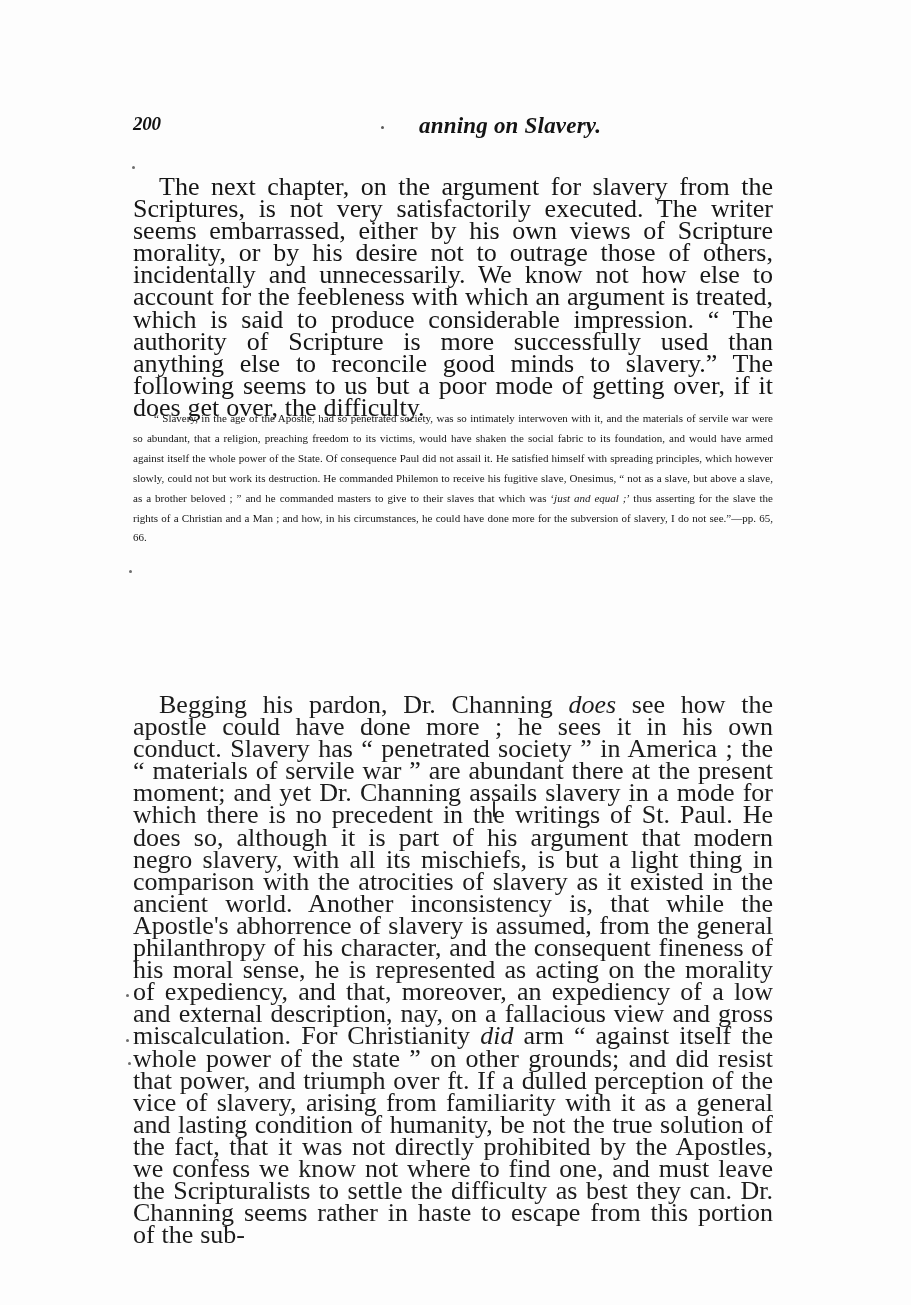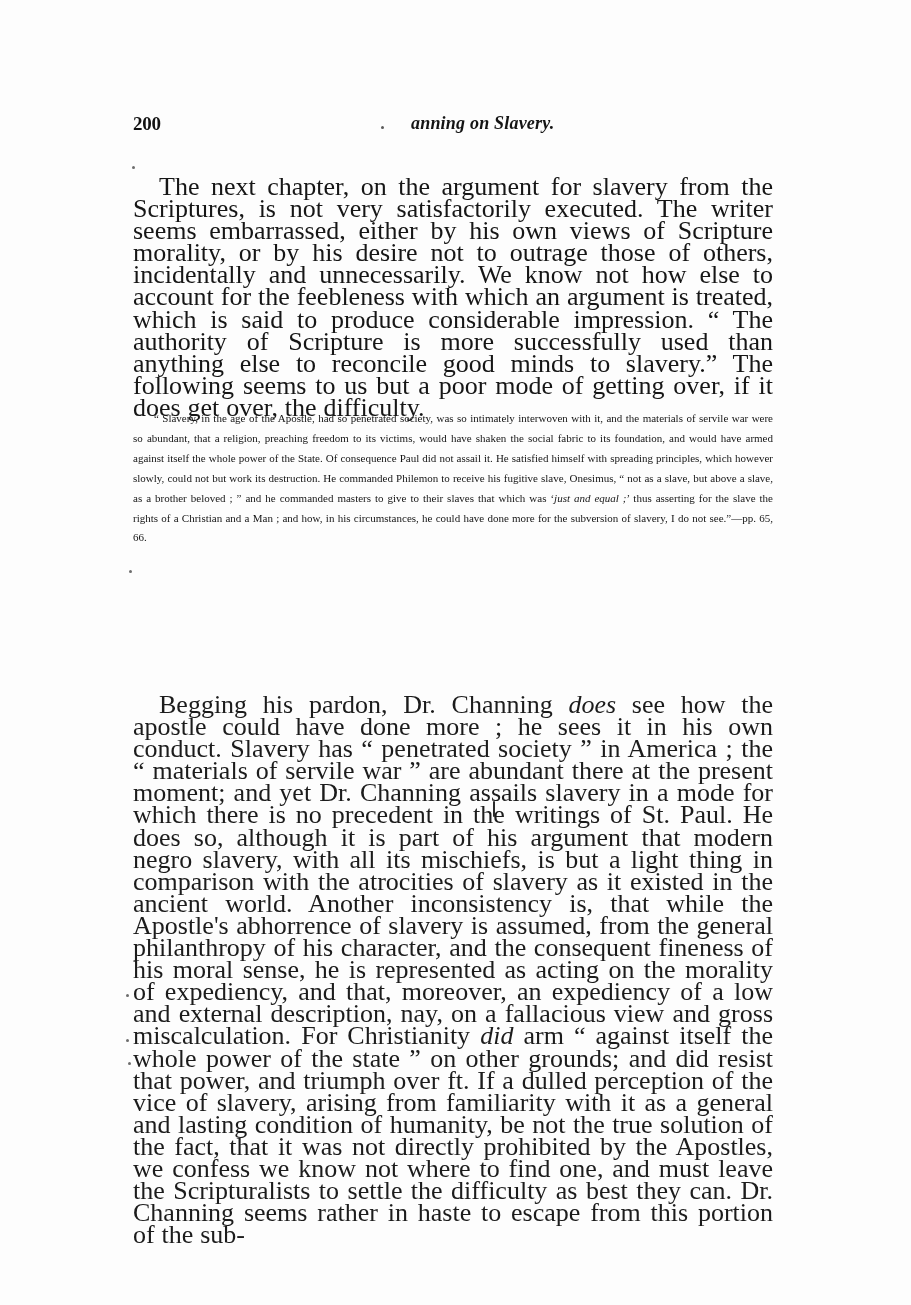--- a/index.html
+++ b/index.html
@@ -33,36 +33,37 @@
     height: 26px;
   }
   #folio-number {
     position: absolute;
     left: 0;
     top: 0;
     font-size: 19px;
     font-weight: bold;
     letter-spacing: -0.3px;
     color: #121212;
+    font-style: italic;
   }
   #head-tick {
     position: absolute;
     left: 248px;
     top: 13px;
     width: 3px;
     height: 3px;
     background: #5a5a5a;
     border-radius: 50%;
   }
   #head-title {
     position: absolute;
-    left: 278px;
+    left: 286px;
     top: 0px;
     font-style: italic;
-    font-size: 18px;
+    font-size: 23px;
     font-weight: bold;
     letter-spacing: 0.2px;
     color: #141414;
   }
 
   
   .column {
     position: absolute;
     left: 133px;
     width: 640px;

